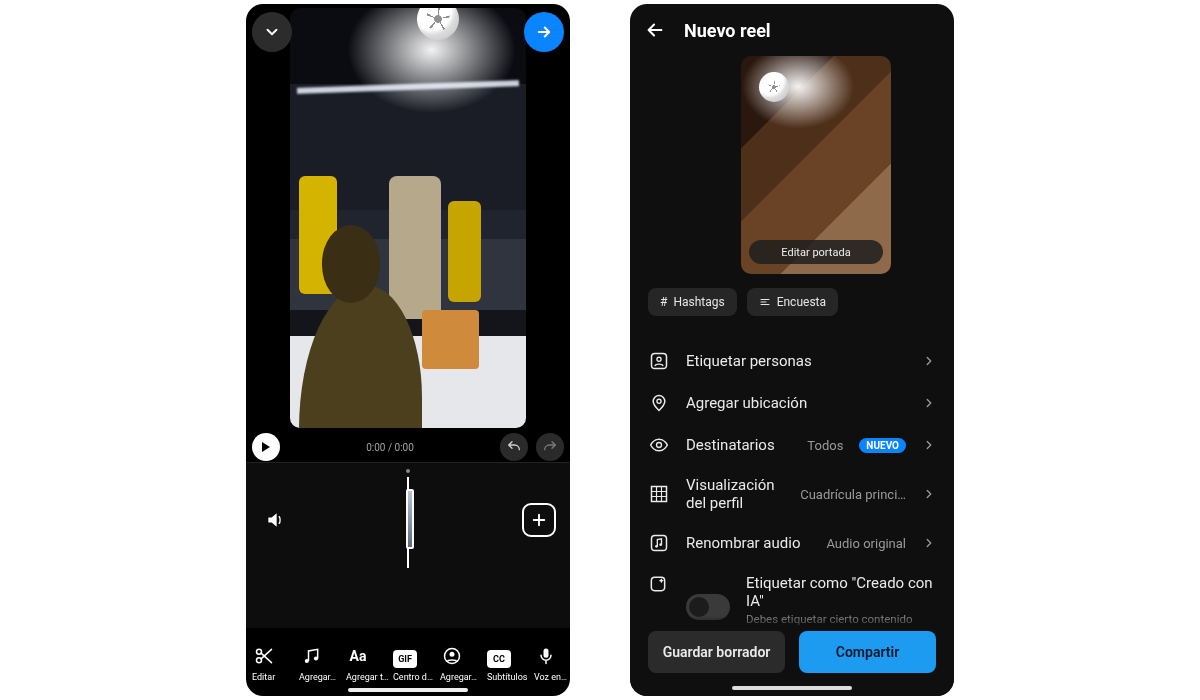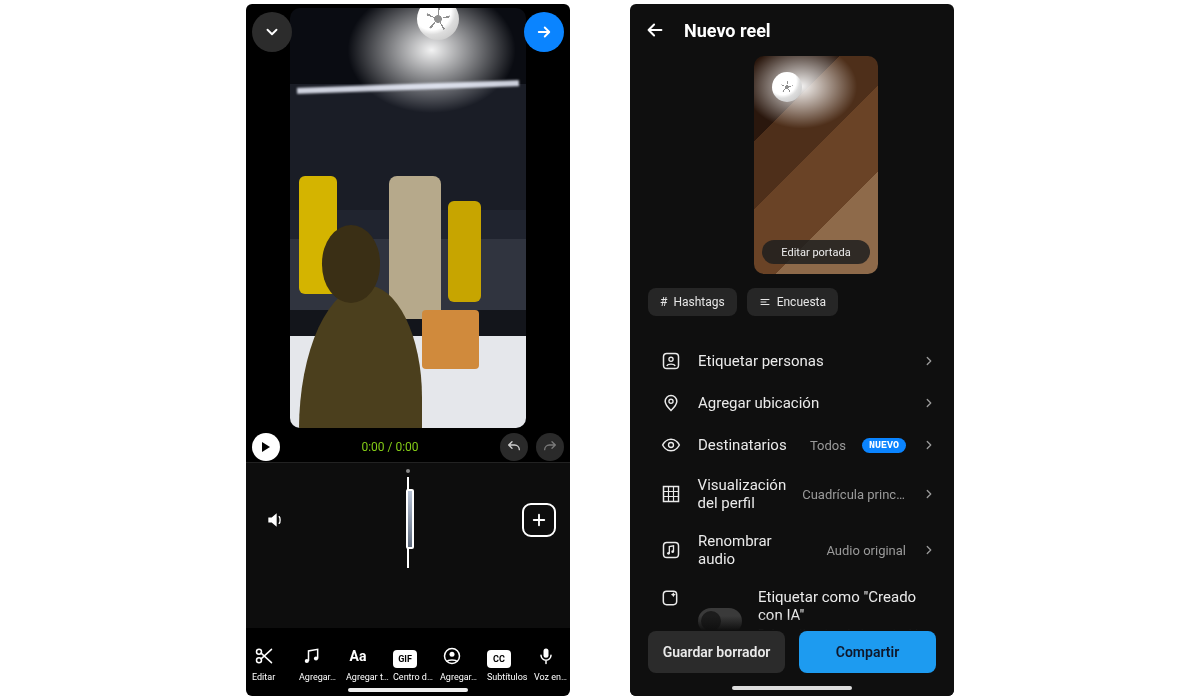--- a/index.html
+++ b/index.html
@@ -11,21 +11,21 @@
     display: flex;
     justify-content: center;
     gap: 60px;
     padding: 4px 0;
     overflow: hidden;
   }
   .phone {
     width: 324px;
     height: 692px;
     background: #000;
-    border-radius: 6px;
+    border-radius: 17px;
     position: relative;
     color: #fff;
     overflow: hidden;
   }
   
   .editor-video-area {
     position: absolute;
     inset: 0 0 234px 0;
   }
   .video-preview {
@@ -74,21 +74,21 @@
   .timebar {
     position:absolute;
     left:6px; right:6px; bottom:0; height:30px;
     display:flex; align-items:center; gap:8px;
   }
   .play-btn {
     width:28px;height:28px;border-radius:50%;background:#fff;color:#000;
     display:flex;align-items:center;justify-content:center;cursor:pointer;
     font-size:12px;
   }
-  .timecode { flex:1; text-align:center; font-size:12px; color:#84cc16;}
+  .timecode { flex:1; text-align:center; font-size:10px; color:#a3a3a3;}
   .history-btn { width:28px;height:28px;border-radius:50%;background:#2a2a2a;
     display:flex;align-items:center;justify-content:center;cursor:pointer;color:#bdbdbd;font-size:14px;}
 
   .tracks {
     position:absolute;left:0;right:0;top:458px;height:166px;
     background:#0d0d0d;
     border-top:1px solid #222;
   }
   .track-dot{position:absolute;left:50%;top:6px;width:4px;height:4px;border-radius:50%;background:#888;transform:translateX(-50%);}
   .track-playhead{position:absolute;left:50%;top:14px;bottom:60px;width:2px;background:#fff;transform:translateX(-50%);}
@@ -116,40 +116,40 @@
 
   
   .phone.right { background:#0f0f0f; }
   .header {
     height:52px;display:flex;align-items:center;gap:18px;padding:0 14px;
   }
   .header .back{cursor:pointer;}
   .header h1{font-size:18px;font-weight:700;}
 
   .cover-wrap{display:flex;justify-content:center;margin:0 0 14px;}
-  .cover{width:124px;height:218px;border-radius:10px;position:relative;overflow:hidden;
+  .cover{width:150px;height:218px;border-radius:10px;position:relative;overflow:hidden;
     background:
       radial-gradient(80px 60px at 38% 14%, rgba(255,255,255,.95), rgba(255,255,255,0) 70%),
       linear-gradient(135deg,#2a170d 0 25%,#4e2f1a 25% 45%,#6a4326 45% 70%,#8e6a4a 70% 100%);
     margin-left: 48px;
   }
   .cover .scene-ball{top:16px;left:18px;width:30px;height:30px;}
   .cover-edit{position:absolute;left:8px;right:8px;bottom:10px;height:24px;border-radius:12px;background:rgba(30,30,30,.85);
     display:flex;align-items:center;justify-content:center;font-size:11px;cursor:pointer;color:#eee;}
 
   .desc{padding:0 18px 14px;color:#c7c7c7;font-size:14px;}
   .chips{display:flex;gap:10px;padding:0 18px 18px;}
   .chip{display:flex;align-items:center;gap:6px;padding:7px 12px;border-radius:8px;background:#262626;color:#e6e6e6;font-size:12px;cursor:pointer;}
 
-  .rows{margin-top:6px;padding-left:12px;}
+  .rows{margin-top:6px;}
   .row{display:flex;align-items:center;gap:16px;padding:10px 18px;cursor:pointer;}
   .row .ric{width:22px;height:22px;display:flex;align-items:center;justify-content:center;color:#eaeaea;}
   .row .rlbl{flex:1;font-size:15px;color:#eaeaea;}
   .row .rval{font-size:13px;color:#9a9a9a;max-width:110px;overflow:hidden;text-overflow:ellipsis;white-space:nowrap;}
-  .row .pill{font-size:10px;font-weight:700;color:#fff;background:#0a84ff;border-radius:8px;padding:2px 7px;font-family:Liberation Mono, monospace;}
+  .row .pill{font-size:10px;font-weight:700;color:#fff;background:#0a84ff;border-radius:8px;padding:2px 7px;}
   .row .chev{color:#9a9a9a;}
   .ai-row{display:grid;grid-template-columns:22px 1fr auto;align-items:start;column-gap:16px;row-gap:2px;padding:10px 18px;}
   .ai-row .rlbl{font-size:15px;color:#eaeaea;}
   .ai-row .subtext{font-size:11.5px;color:#8a8a8a;max-width:220px;}
 
   .toggle{width:44px;height:26px;border-radius:13px;background:#3a3a3a;position:relative;cursor:pointer;}
   .toggle::after{content:"";position:absolute;left:3px;top:3px;width:20px;height:20px;border-radius:50%;background:#1c1c1c;}
 
   .bottom-bar{
     position:absolute;left:0;right:0;bottom:0;height:80px;

